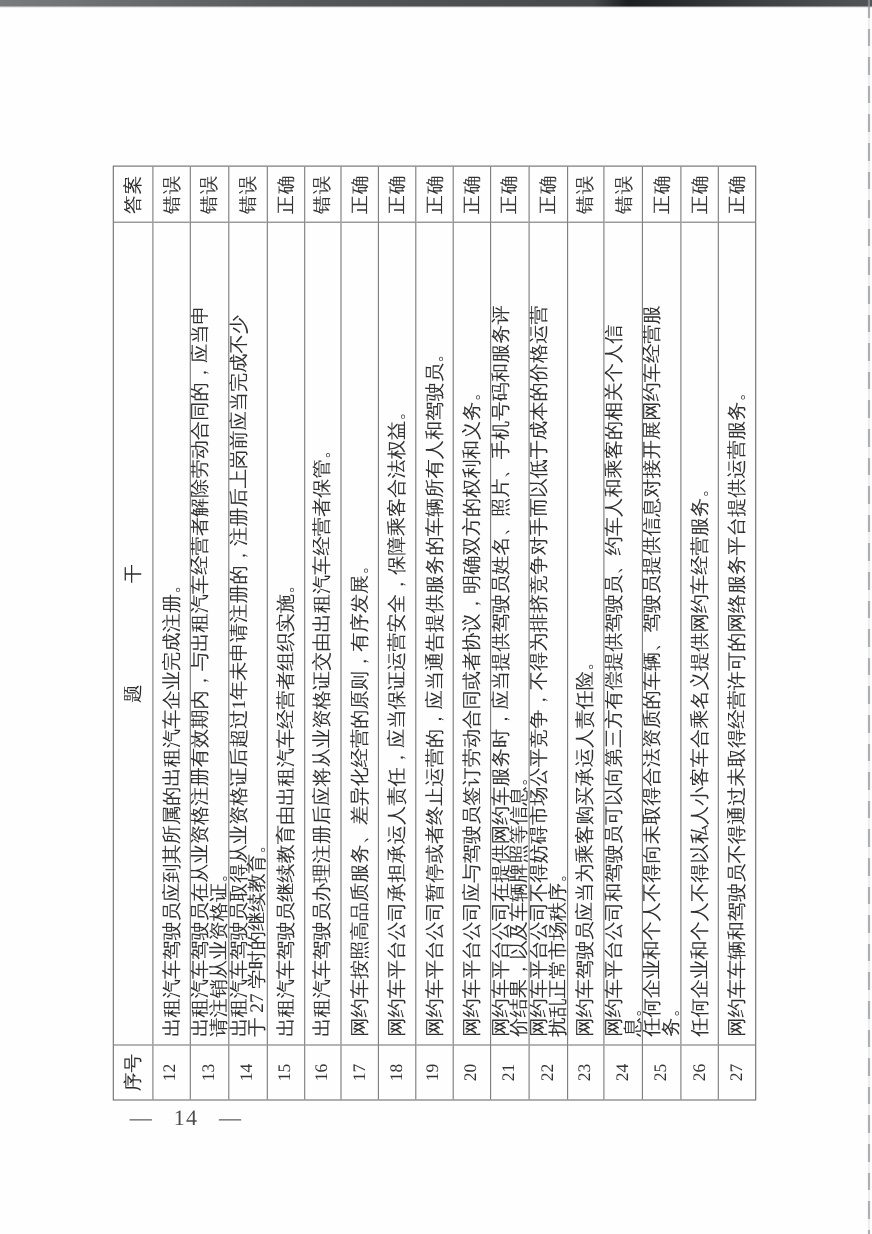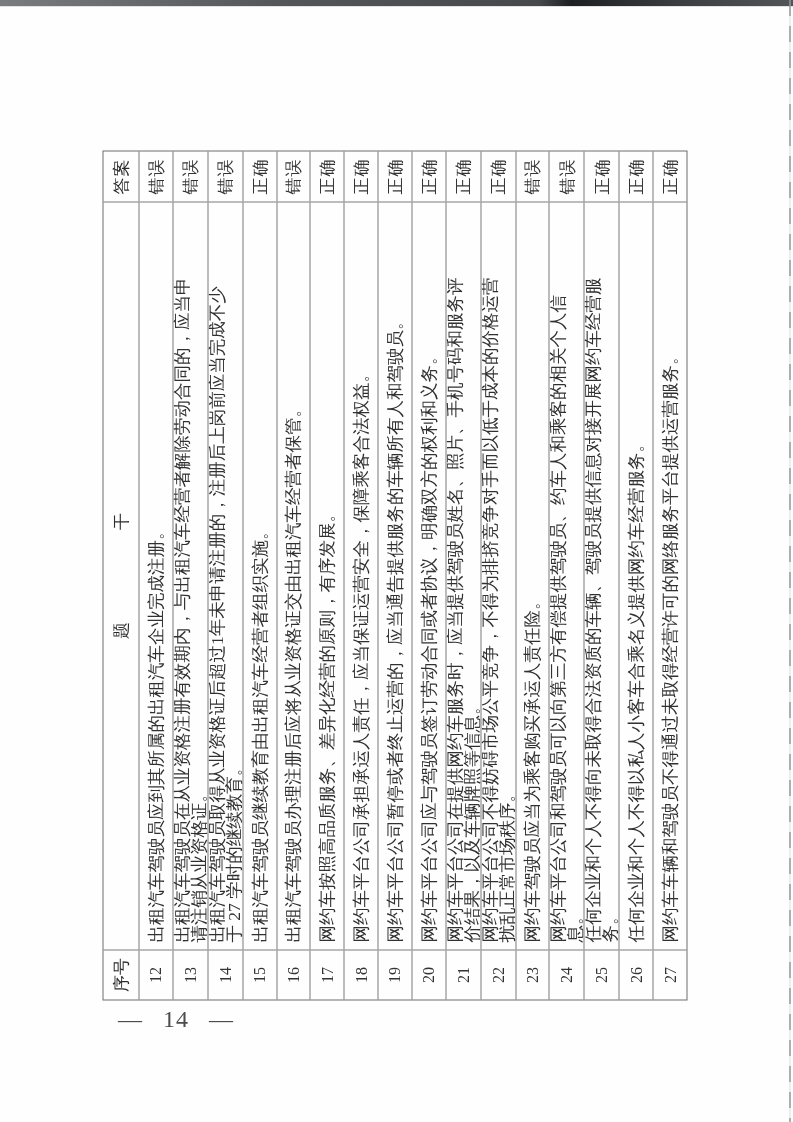--- a/index.html
+++ b/index.html
@@ -40,21 +40,21 @@
     padding:0 70px 0 7px;
     font-size:17.5px; line-height:17px; color:#303030;
     word-break:break-all;
   }
   .hdr-q-span { letter-spacing:92px; margin-left:92px; }
   .hdr { font-size:17px; color:#2b2b2b; }
   .cell-serial.data { font-size:16px; }
 
   .page-number {
     position:absolute; left:118px; top:1006px;
-    font-size:24px; color:#4c4c4c;
+    font-size:20px; color:#4c4c4c;
     word-spacing:13px; letter-spacing:1px;
   }
 </style>
 </head>
 <body>
 
 <div class="sheet">
 
   <div class="scan-top"></div>
   <div class="scan-right"></div>

